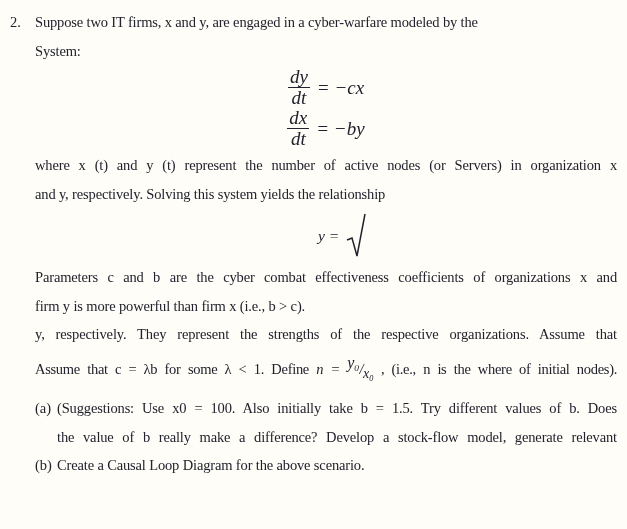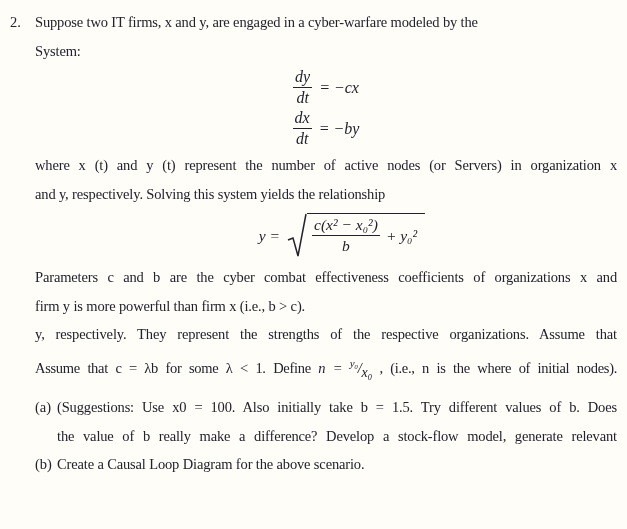--- a/index.html
+++ b/index.html
@@ -14,36 +14,36 @@
   .doc { padding: 8px 10px 0 10px; }
   .prob { display: flex; }
   .prob-num { width: 25px; flex-shrink: 0; line-height: 28.5px; }
   .prob-body { flex: 1; min-width: 0; }
   .line { line-height: 28.5px; min-height: 28.5px; letter-spacing: -0.15px; }
   .jline { text-align: justify; text-align-last: justify; }
   .math { font-style: italic; }
 
   
   .eq-stack { display: flex; flex-direction: column; align-items: center; margin: 2px 0; }
-  .eq-row { display: flex; align-items: center; justify-content: center; margin: 1px 0; font-size: 16px; }
+  .eq-row { display: flex; align-items: center; justify-content: center; margin: 1px 0; font-size: 19px; }
   .frac { display: inline-flex; flex-direction: column; align-items: center; }
   .frac .num { border-bottom: 1.3px solid #22222e; padding: 0 2px 1px; line-height: 18px; }
   .frac .den { line-height: 18px; padding-top: 1px; }
   .rhs { margin-left: 7px; }
 
   
   .eq-sqrt-row { display: flex; align-items: center; justify-content: center; margin: 5px 0; font-size: 15.5px; transform: translateX(16px); }
   .sqrt { display: inline-flex; align-items: flex-start; margin-left: 7px; }
   .rad-svg { display: block; }
   .sqrt-body { border-top: 1.4px solid #22222e; display: inline-flex; align-items: center; padding: 2px 8px 0 5px; }
   .sqrt-tail { margin-left: 6px; }
 
   
   .assume { letter-spacing: -0.3px; word-spacing: -1px; }
-  .fr-num { font-size: 11px; vertical-align: 6px; font-style: italic; }
+  .fr-num { font-size: 16px; vertical-align: 6px; font-style: italic; }
   .fr-den { font-size: 14px; vertical-align: -4px; font-style: italic; }
   .fr-slash { font-style: italic; }
 
   
   .items { margin-top: 6px; }
   .item { display: flex; }
   .item-label { width: 22px; flex-shrink: 0; line-height: 28.5px; }
   .item-body { flex: 1; min-width: 0; }
 </style>
 </head>
@@ -76,27 +76,20 @@
 
       <div class="line jline">where x (t) and y (t) represent the number of active nodes (or Servers) in organization x</div>
       <div class="line">and y, respectively. Solving this system yields the relationship</div>
 
       <div class="eq-sqrt-row">
         <span class="math">y =</span>
         <span class="sqrt">
           <svg class="rad-svg" width="20" height="45" viewBox="0 0 20 45">
             <polyline points="1,27 6,25 11,43 19,1" fill="none" stroke="#22222e" stroke-width="1.5"></polyline>
           </svg>
-          <span class="sqrt-body">
-            <span class="frac math">
-              <span class="num">c(x² − x₀²)</span>
-              <span class="den">b</span>
-            </span>
-            <span class="sqrt-tail math">+ y₀²</span>
-          </span>
         </span>
       </div>
 
       <div class="line jline">Parameters c and b are the cyber combat effectiveness coefficients of organizations x and</div>
       <div class="line">firm y is more powerful than firm x (i.e., b &gt; c).</div>
       <div class="line jline">y, respectively. They represent the strengths of the respective organizations. Assume that</div>
 
       <div class="line jline assume"><span>Assume that c = λb for some λ &lt; 1.  Define </span><span class="math">n =</span> <span><span class="fr-num">y₀</span><span class="fr-slash">/</span><span class="fr-den">x₀</span></span><span> , (i.e., n is the where of initial nodes).</span></div>
 
       <div class="items">

